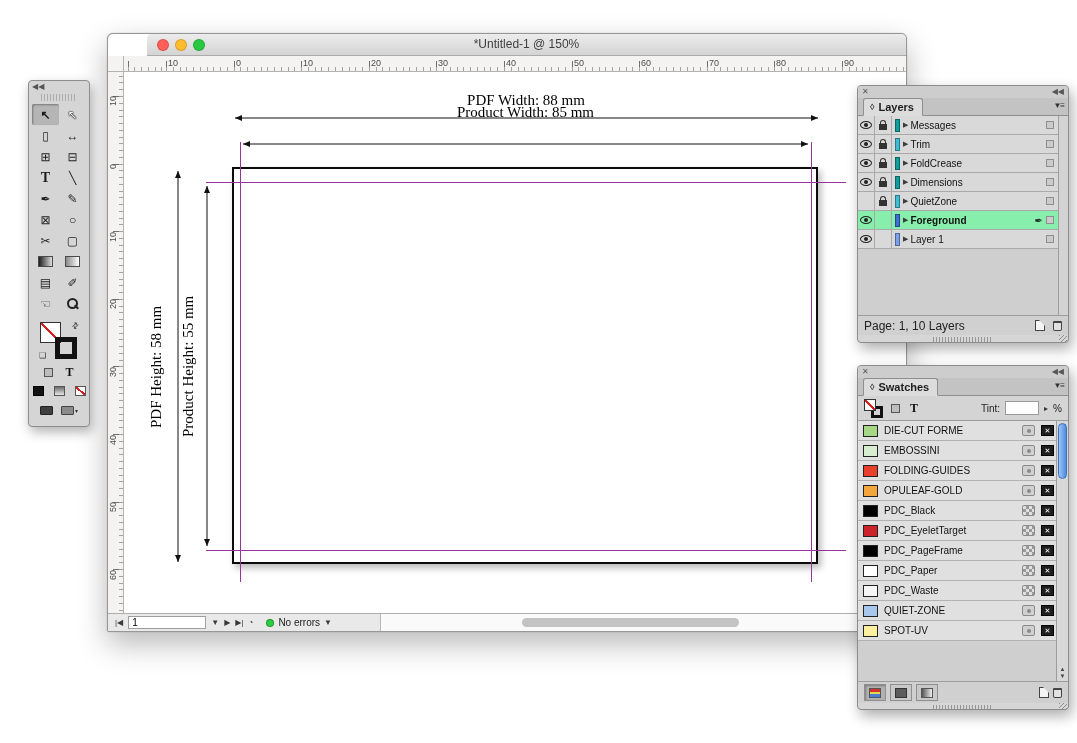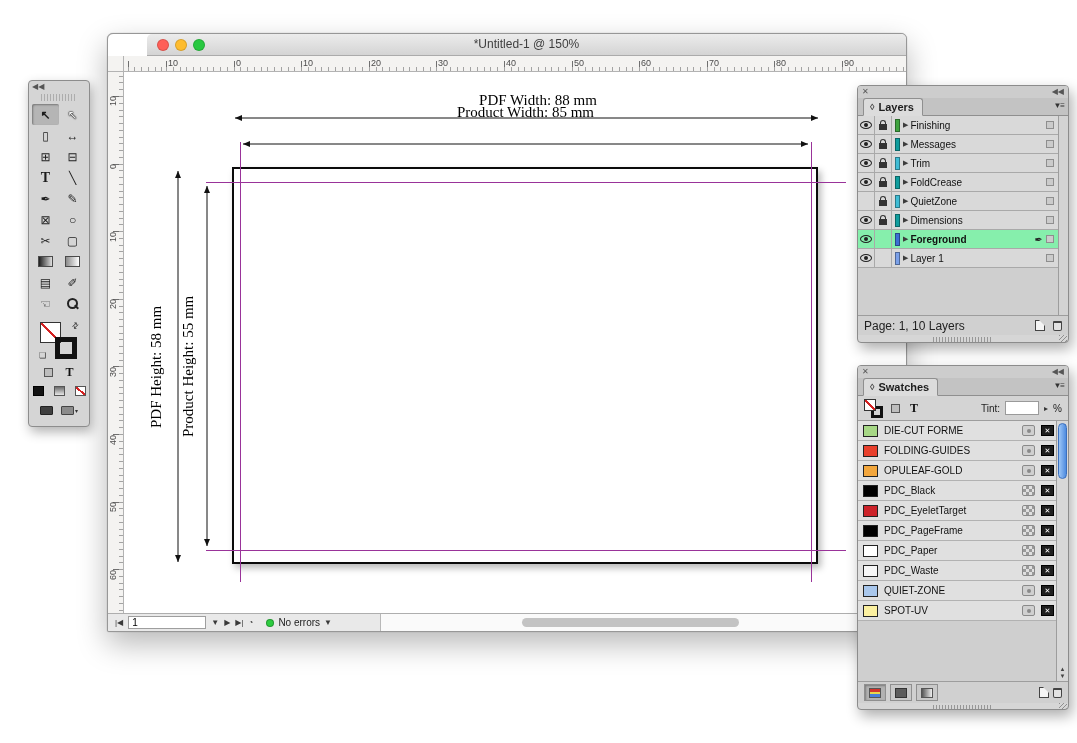--- a/index.html
+++ b/index.html
@@ -50,21 +50,21 @@
   .page-frame { position:absolute; left:108px; top:95px; width:586px; height:397px;
     background:#fff; border:2px solid #0b0b0b; box-shadow:3px 4px 7px rgba(0,0,0,.28); }
   .guide { position:absolute; background:#993399; }
   .guide.h1 { left:82px; top:110px; width:640px; height:1px; }
   .guide.h2 { left:82px; top:478px; width:640px; height:1px; }
   .guide.v1 { left:116px; top:70px; width:1px; height:440px; }
   .guide.v2 { left:687px; top:70px; width:1px; height:440px; }
   .dims { position:absolute; left:0; top:0; }
   .dimlabel { position:absolute; font-family:"Liberation Serif", serif; font-size:15px; color:#000; }
   .dimlabel.hw { text-align:center; }
-  .lbl-pdf-w { left:120px; top:20px; width:588px; }
+  .lbl-pdf-w { left:108px; top:20px; width:588px; }
   .lbl-prod-w { left:116px; top:32px; width:571px;font-family:Liberation Serif, serif; }
   .vlabel { writing-mode:vertical-rl; transform:rotate(180deg); text-align:center; width:20px; }
   .lbl-pdf-h { left:24px; top:95px; height:399px; }
   .lbl-prod-h { left:56px; top:110px; height:368px; }
 
   
   .statusbar { position:absolute; left:0; right:0; bottom:0; height:18px; background:#e9e9e9;
     border-top:1px solid #aeaeae; border-radius:0 0 2px 2px; }
   .sb-controls { position:absolute; left:0; top:0; bottom:0; width:272px; display:flex; align-items:center; gap:5px; padding-left:7px; }
   .sb-btn { font-size:8px; color:#3a3a3a; background:none; border:none; line-height:1; cursor:default; }
@@ -428,33 +428,20 @@
     </div>
     <div class="p-tabs">
       <div class="p-tab">
         <span class="diamond">◊</span>
         <span>Layers</span>
       </div>
       <button class="p-menu">▼≡</button>
     </div>
     <div class="layer-list">
 
-        <div class="lrow">
-          <span class="lcell">
-            <span class="eye on"></span>
-          </span>
-          <span class="lcell">
-            <span class="lock on"></span>
-          </span>
-          <span class="lchip" style="background: rgb(63, 163, 63);"></span>
-          <span class="ltri">▶</span>
-          <span class="lname">Finishing</span>
-          <span class="pen">✒</span>
-          <span class="ltarget"></span>
-        </div>
 
 
         <div class="lrow">
           <span class="lcell">
             <span class="eye on"></span>
           </span>
           <span class="lcell">
             <span class="lock on"></span>
           </span>
           <span class="lchip" style="background: rgb(15, 157, 157);"></span>
@@ -487,42 +474,42 @@
           </span>
           <span class="lchip" style="background: rgb(15, 157, 157);"></span>
           <span class="ltri">▶</span>
           <span class="lname">FoldCrease</span>
           <span class="pen">✒</span>
           <span class="ltarget"></span>
         </div>
 
         <div class="lrow">
           <span class="lcell">
+            <span class="eye on"></span>
+          </span>
+          <span class="lcell">
+            <span class="lock on"></span>
+          </span>
+          <span class="lchip" style="background: rgb(15, 157, 157);"></span>
+          <span class="ltri">▶</span>
+          <span class="lname">Dimensions</span>
+          <span class="pen">✒</span>
+          <span class="ltarget"></span>
+        </div>
+
+        <div class="lrow">
+          <span class="lcell">
             <span class="eye"></span>
           </span>
           <span class="lcell">
             <span class="lock on"></span>
           </span>
           <span class="lchip" style="background: rgb(63, 188, 212);"></span>
           <span class="ltri">▶</span>
           <span class="lname">QuietZone</span>
-          <span class="pen">✒</span>
-          <span class="ltarget"></span>
-        </div>
-
-        <div class="lrow">
-          <span class="lcell">
-            <span class="eye on"></span>
-          </span>
-          <span class="lcell">
-            <span class="lock on"></span>
-          </span>
-          <span class="lchip" style="background: rgb(15, 157, 157);"></span>
-          <span class="ltri">▶</span>
-          <span class="lname">Dimensions</span>
           <span class="pen">✒</span>
           <span class="ltarget"></span>
         </div>
 
         <div class="lrow sel">
           <span class="lcell">
             <span class="eye on"></span>
           </span>
           <span class="lcell">
             <span class="lock"></span>
@@ -597,20 +584,26 @@
     </div>
     <div class="sw-list">
 
         <div class="srow">
           <span class="schip" style="background: rgb(166, 215, 133);"></span>
           <span class="sname">DIE-CUT FORME</span>
           <span class="sicon1 spot"></span>
           <span class="sicon2"></span>
         </div>
 
+        <div class="srow">
+          <span class="schip" style="background: rgb(216, 236, 208);"></span>
+          <span class="sname">EMBOSSINI</span>
+          <span class="sicon1 spot"></span>
+          <span class="sicon2"></span>
+        </div>
 
         <div class="srow">
           <span class="schip" style="background: rgb(232, 64, 44);"></span>
           <span class="sname">FOLDING-GUIDES</span>
           <span class="sicon1 spot"></span>
           <span class="sicon2"></span>
         </div>
 
         <div class="srow">
           <span class="schip" style="background: rgb(242, 166, 60);"></span>

